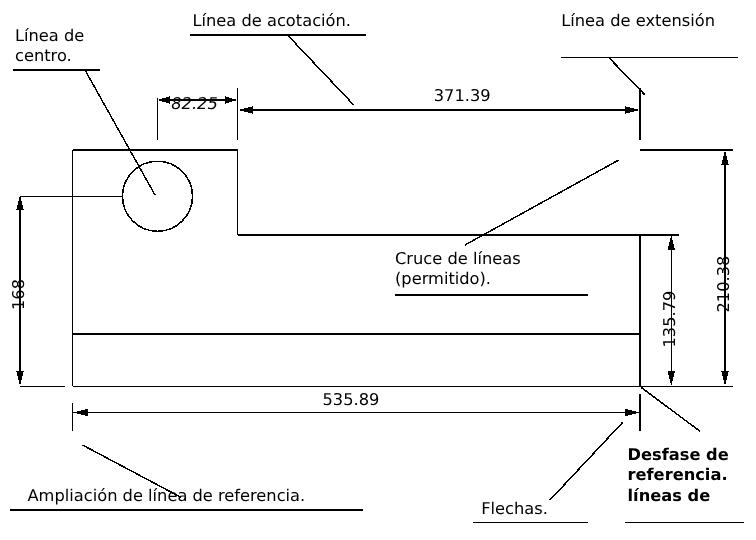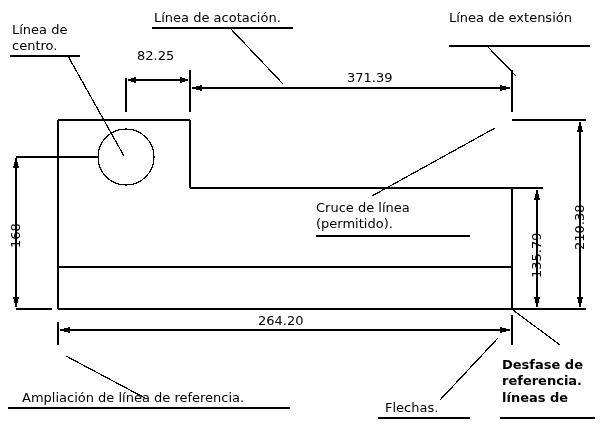--- a/index.html
+++ b/index.html
@@ -125,25 +125,25 @@
       <line x1="449" y1="46" x2="590" y2="46"></line>
       <line x1="10" y1="56" x2="80" y2="56"></line>
       <line x1="316" y1="236" x2="470" y2="236"></line>
       <line x1="500" y1="418" x2="595" y2="418"></line>
       <line x1="8" y1="408" x2="290" y2="408"></line>
       <line x1="378" y1="418" x2="470" y2="418"></line>
 
     </g>
   </svg>
 
-  <div class="dim" style="left:137px; top:48px;">82.25</div>
+  <div class="dim" style="left:137px; top:76px;font-style:italic;">82.25</div>
 
   <div class="dim" style="left:347px; top:70px;">371.39</div>
 
-  <div class="dim" style="left:258px; top:313px;">264.20</div>
+  <div class="dim" style="left:258px; top:313px;">535.89</div>
 
   <div class="dim vert" style="left:8px; top:248px;">168</div>
 
   <div class="dim vert" style="left:529px; top:278px;">135.79</div>
 
   <div class="dim vert" style="left:572px; top:250px;">210.38</div>
 
   <div class="lbl" style="left:154px; top:10px;">
     <div>Línea de acotación.</div>
   </div>
@@ -151,21 +151,21 @@
   <div class="lbl center-ml" style="left:449px; top:10px; width:142px;">
     <div>Línea de extensión</div>
   </div>
 
   <div class="lbl" style="left:12px; top:22px;">
     <div>Línea de</div>
     <div>centro.</div>
   </div>
 
   <div class="lbl center-ml" style="left:316px; top:200px; width:154px;">
-    <div>Cruce de línea</div>
+    <div>Cruce de líneas</div>
     <div>(permitido).</div>
   </div>
 
   <div class="lbl" style="left:502px; top:357px;font-weight:bold;">
     <div>Desfase de</div>
     <div>referencia.</div>
     <div>líneas de</div>
   </div>
 
   <div class="lbl" style="left:22px; top:390px;">

